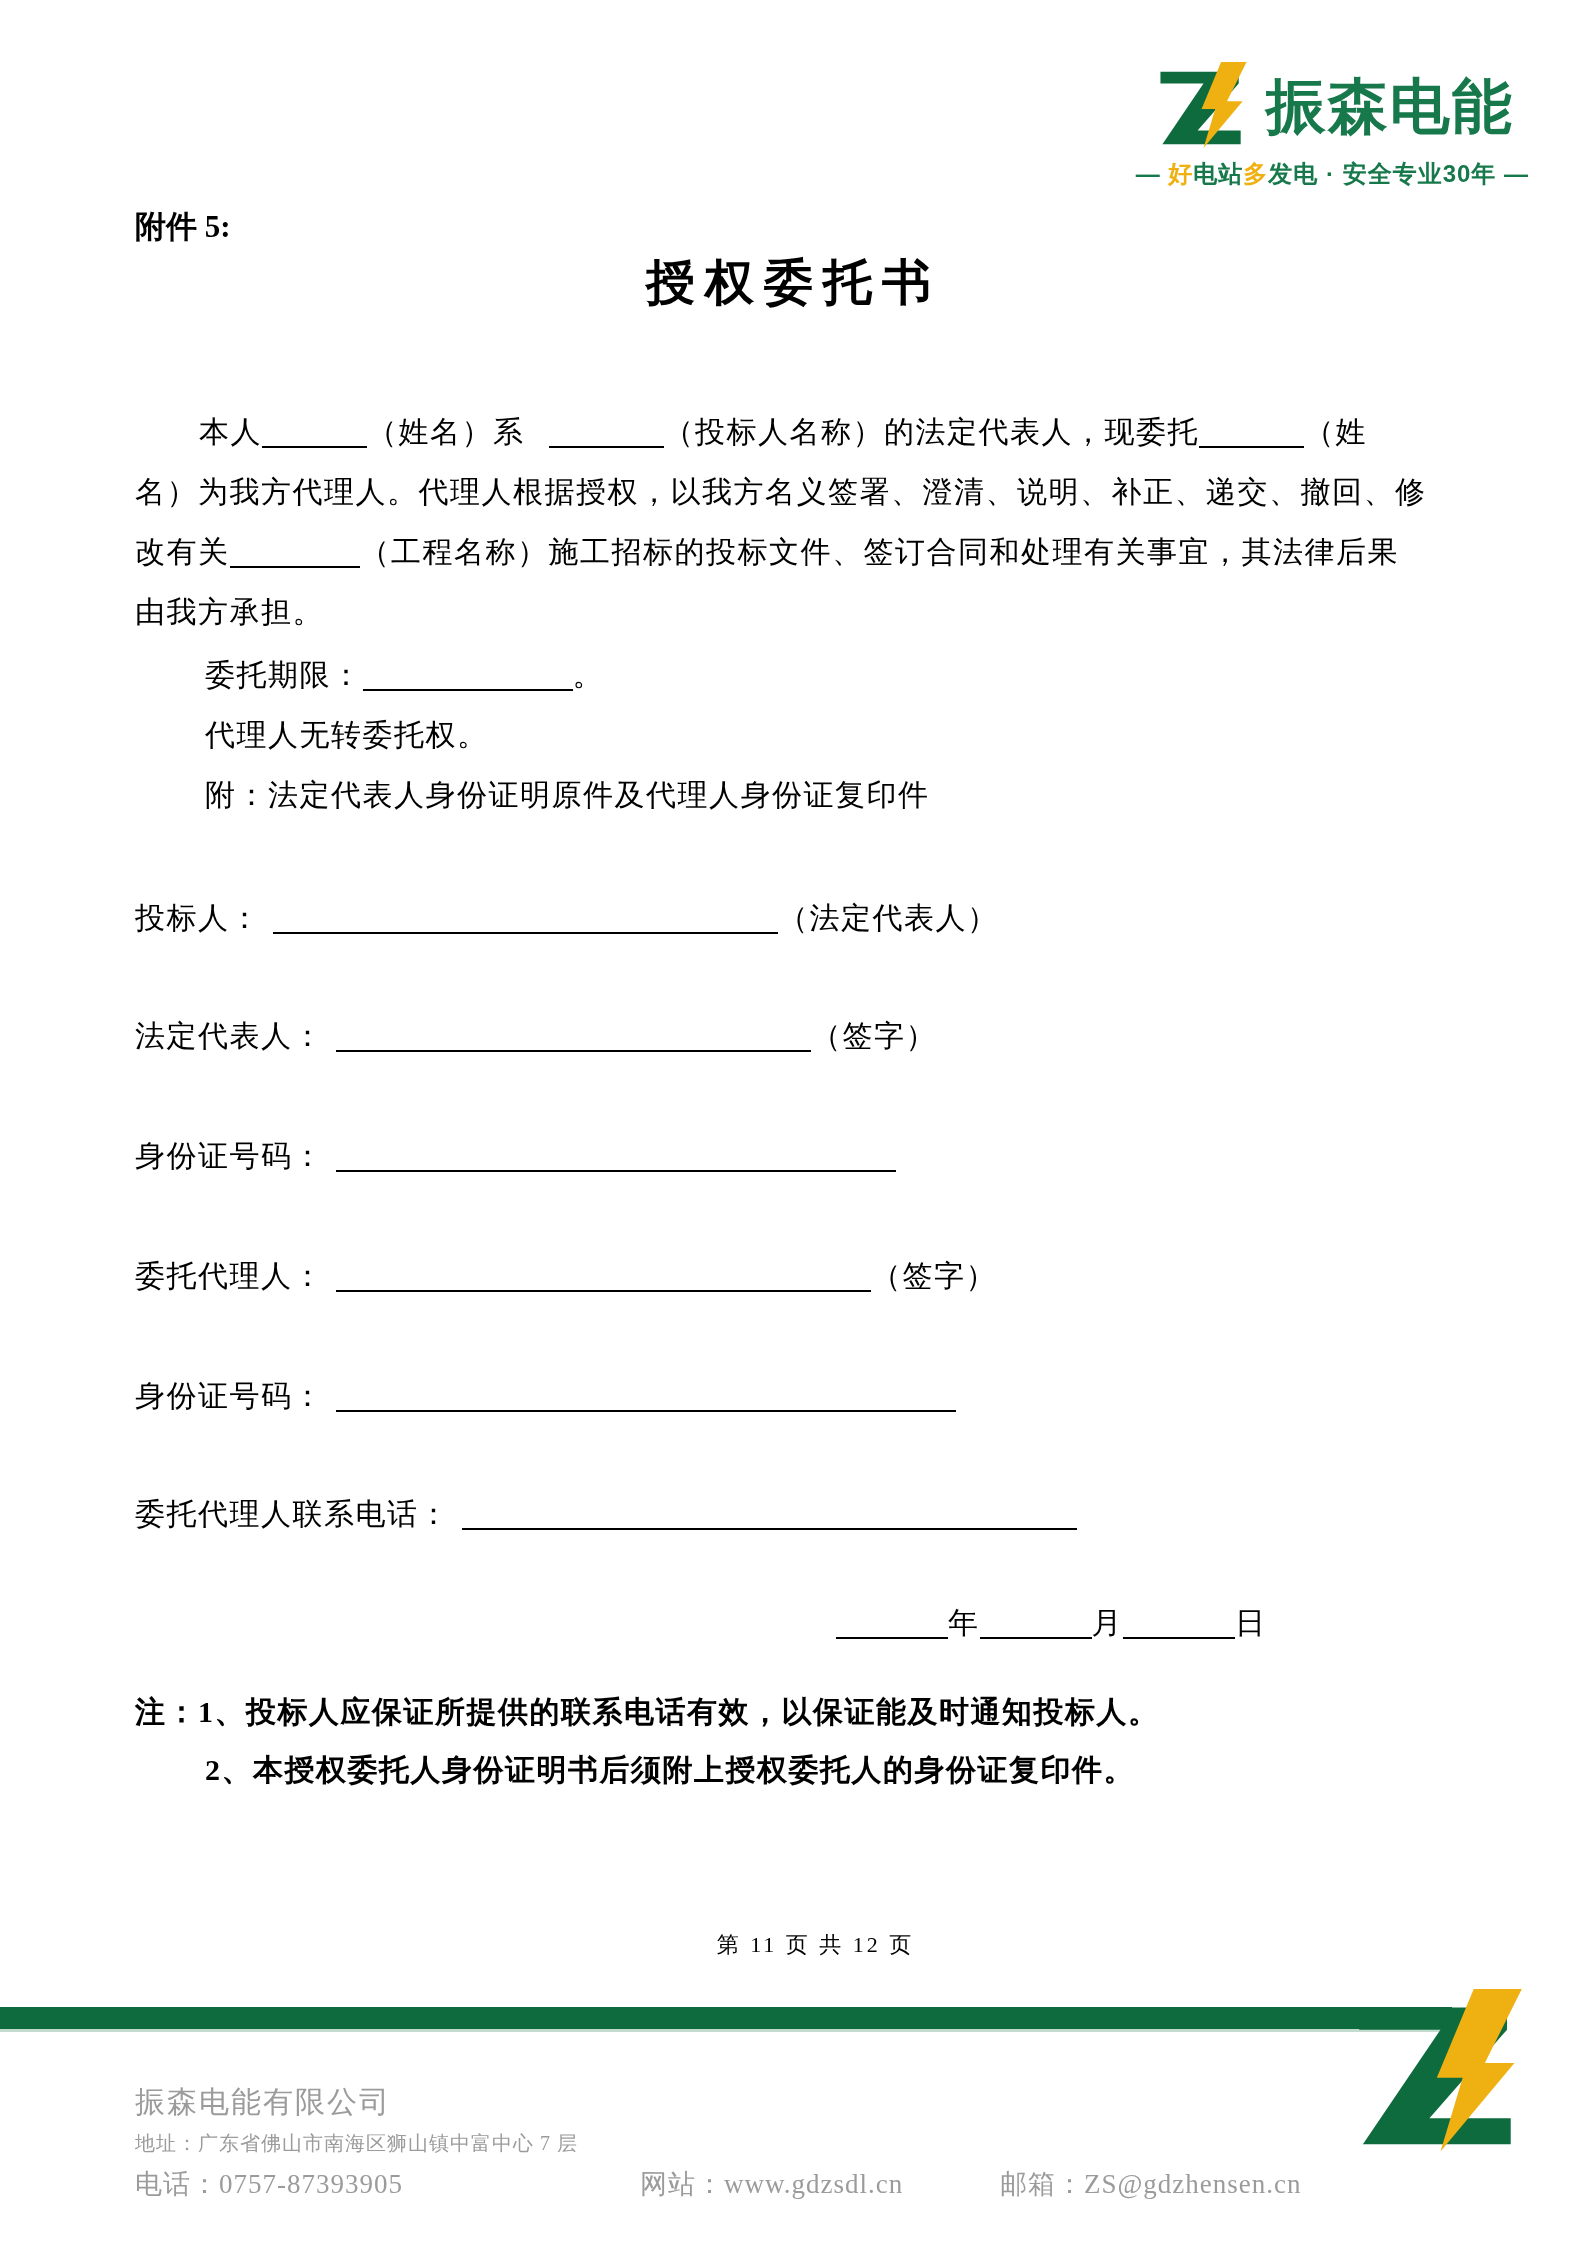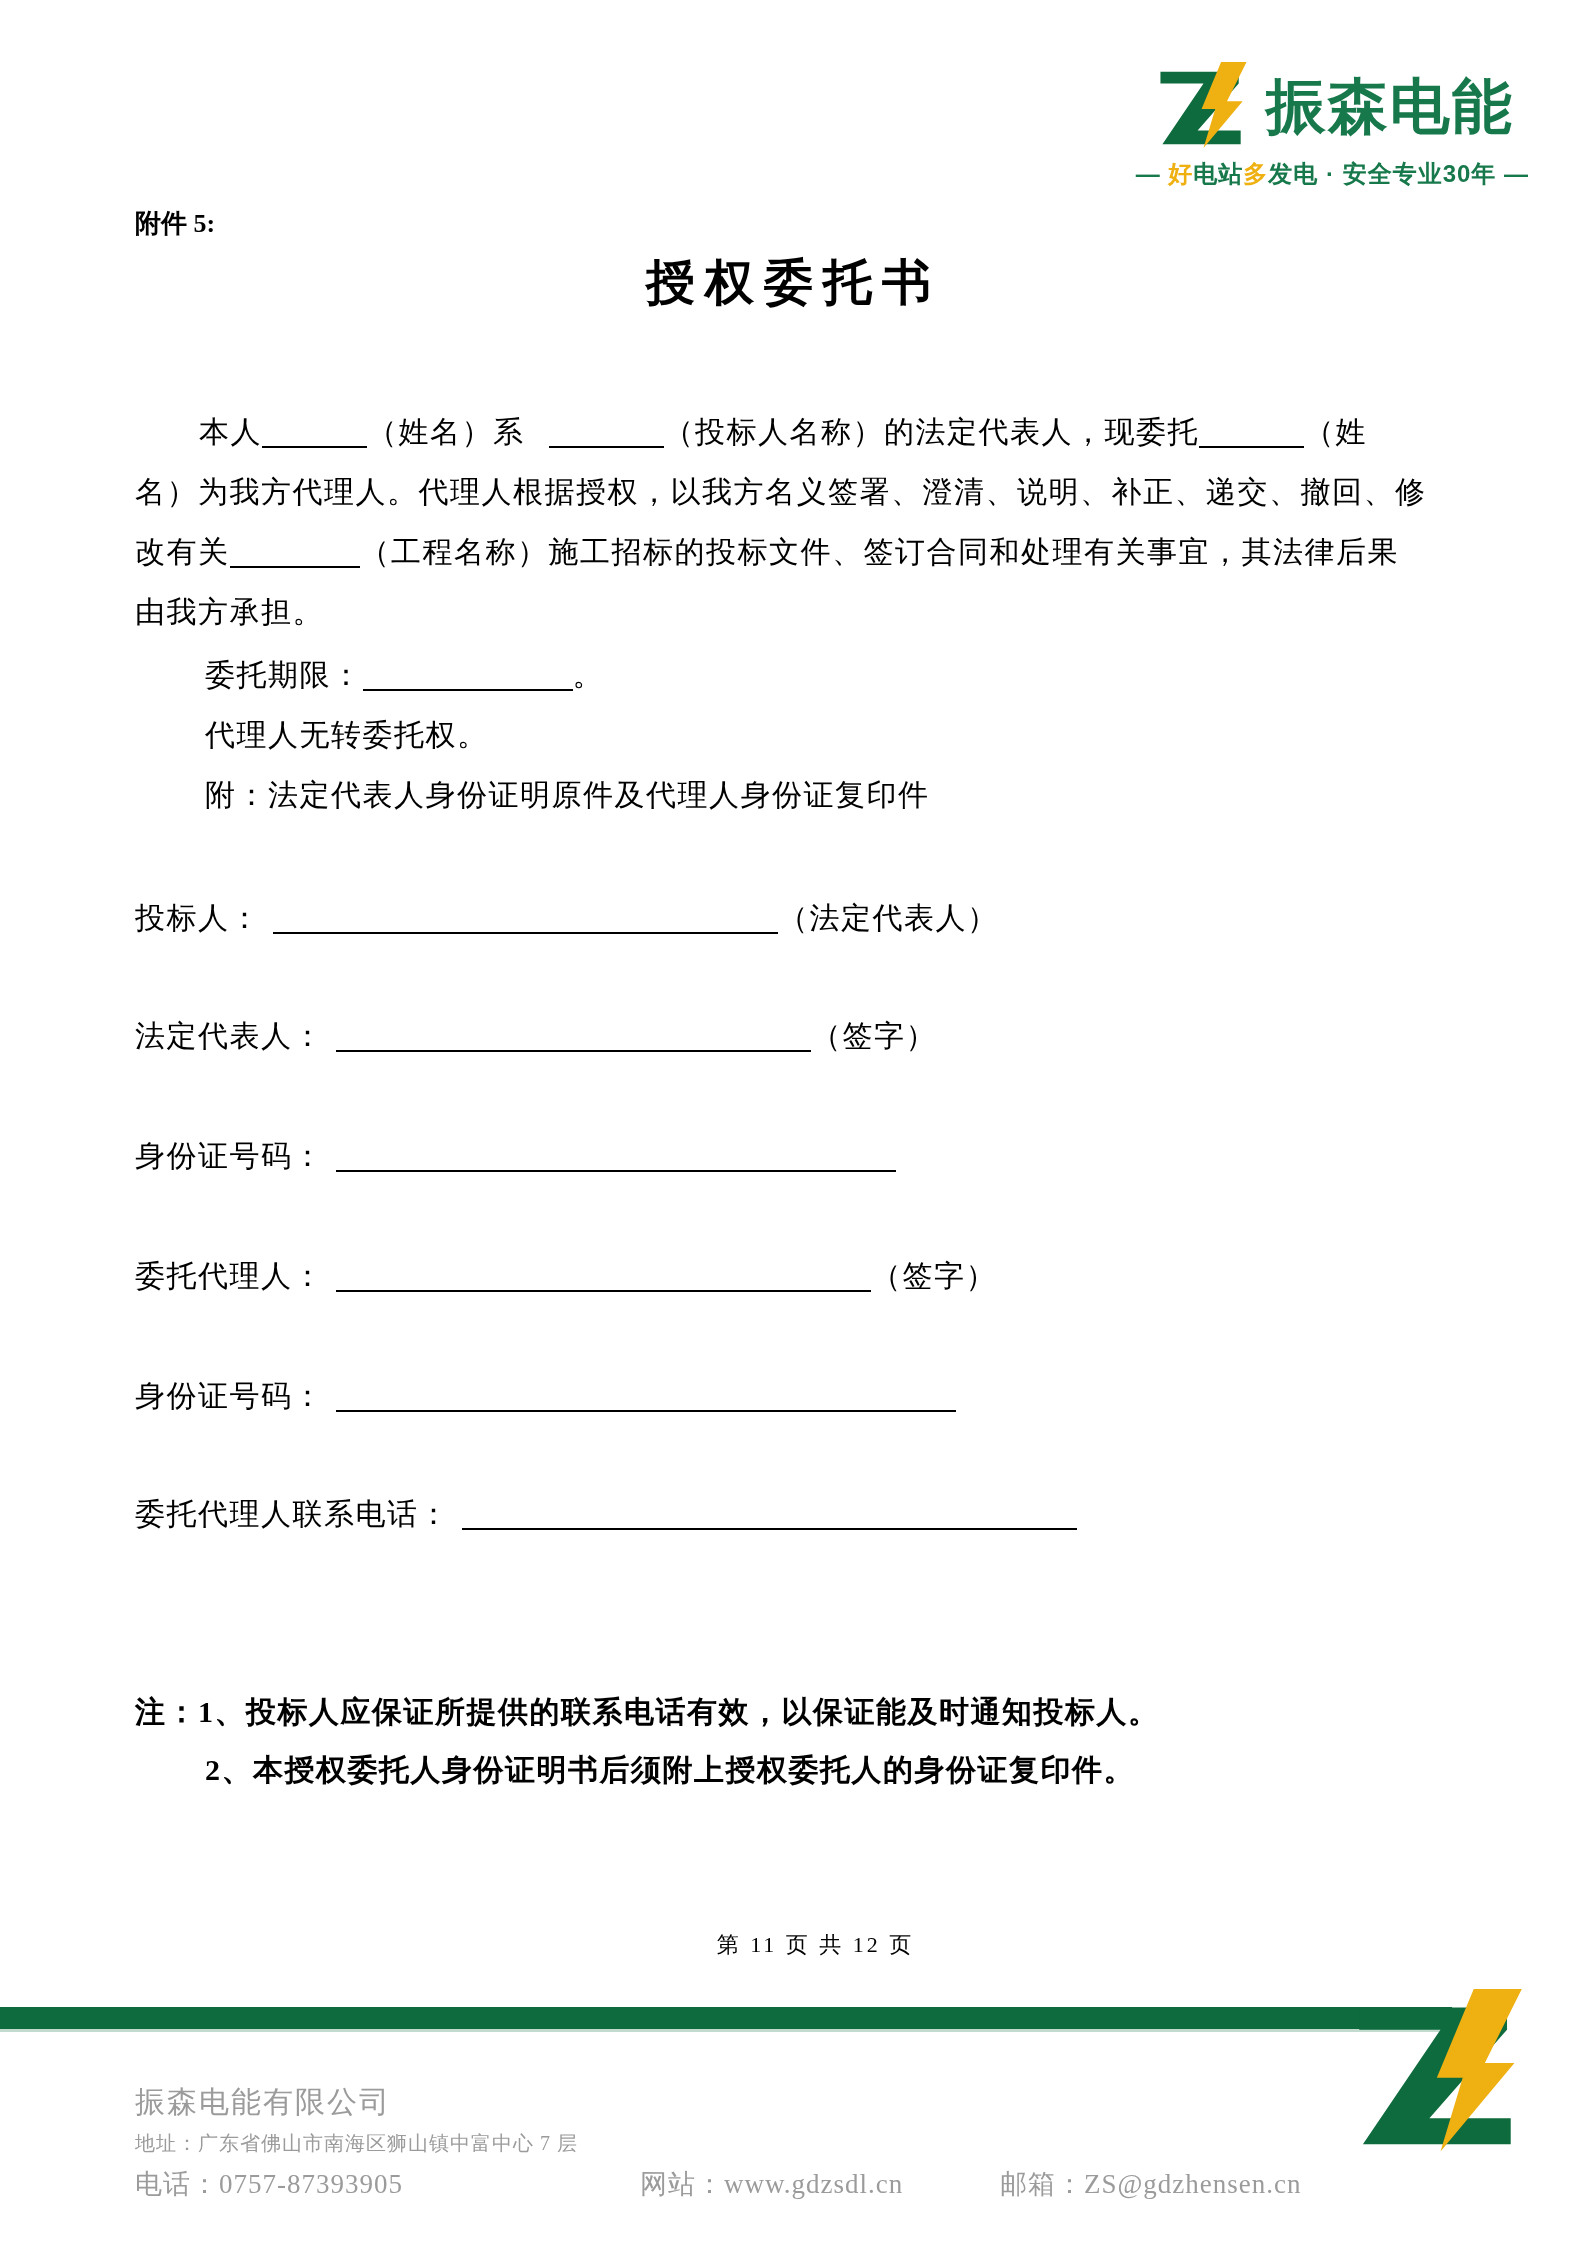--- a/index.html
+++ b/index.html
@@ -32,21 +32,21 @@
   .brand-tagline{
     margin-top:6px;
     font-family:"Liberation Sans","DejaVu Sans",sans-serif;
     font-size:24px;font-weight:bold;color:var(--green_logo);
     letter-spacing:1px;white-space:nowrap;
   }
   .seg-gold{color:var(--gold);}
   .seg-green{color:var(--green_logo);}
 
   
-  .attachment{top:206px;left:135px;font-size:26px;font-weight:bold;}
+  .attachment{top:206px;left:135px;font-size:31px;font-weight:bold;}
   .title{top:250px;left:0;width:100%;text-align:center;font-size:49px;font-weight:bold;letter-spacing:10px;}
   .bodytext{font-size:30px;letter-spacing:1.5px;line-height:60px;white-space:nowrap;}
   .para{top:402px;left:135px;width:1360px;}
   .line-duration{top:645px;left:205px;}
   .line-notransfer{top:705px;left:205px;}
   .line-attach{top:765px;left:205px;}
   .field-0{top:888px;left:135px;}
   .field-1{top:1006px;left:135px;}
   .field-2{top:1126px;left:135px;}
   .field-3{top:1246px;left:135px;text-align:right;}
@@ -116,20 +116,21 @@
   <p class="abs bodytext line-notransfer">代理人无转委托权。</p>
   <p class="abs bodytext line-attach">附：法定代表人身份证明原件及代理人身份证复印件</p>
 
   <p class="abs bodytext field-0"><span>投标人：</span><span class="gap" style="width: 12px;"></span><span class="blank" style="width: 505px;"></span><span>（法定代表人）</span></p>
   <p class="abs bodytext field-1"><span>法定代表人：</span><span class="gap" style="width: 12px;"></span><span class="blank" style="width: 475px;"></span><span>（签字）</span></p>
   <p class="abs bodytext field-2"><span>身份证号码：</span><span class="gap" style="width: 12px;"></span><span class="blank" style="width: 560px;"></span></p>
   <p class="abs bodytext field-3"><span>委托代理人：</span><span class="gap" style="width: 12px;"></span><span class="blank" style="width: 535px;"></span><span>（签字）</span></p>
   <p class="abs bodytext field-4"><span>身份证号码：</span><span class="gap" style="width: 12px;"></span><span class="blank" style="width: 620px;"></span></p>
   <p class="abs bodytext field-5"><span>委托代理人联系电话：</span><span class="gap" style="width: 12px;"></span><span class="blank" style="width: 615px;"></span></p>
 
+  <p class="abs bodytext date-line"><span class="blank" style="width: 112px;"></span><span>年</span><span class="blank" style="width: 112px;"></span><span>月</span><span class="blank" style="width: 112px;"></span><span>日</span></p>
 
   <p class="abs bodytext note-1">注：1、投标人应保证所提供的联系电话有效，以保证能及时通知投标人。</p>
   <p class="abs bodytext note-2">2、本授权委托人身份证明书后须附上授权委托人的身份证复印件。</p>
 
   <div class="abs page-num">第 11 页 共 12 页</div>
 
   <div class="abs footer-bar"></div>
   <svg class="abs footer-logo" width="205" height="170" viewBox="0 0 104 92">
     <polygon class="z-shape" points="8,10 88,10 88,22 46,70 90,70 90,84 10,84 52,22 8,22"></polygon>
     <polygon class="bolt-shape" points="70,0 96,0 76,40 92,40 52,88 64,48 50,48"></polygon>

